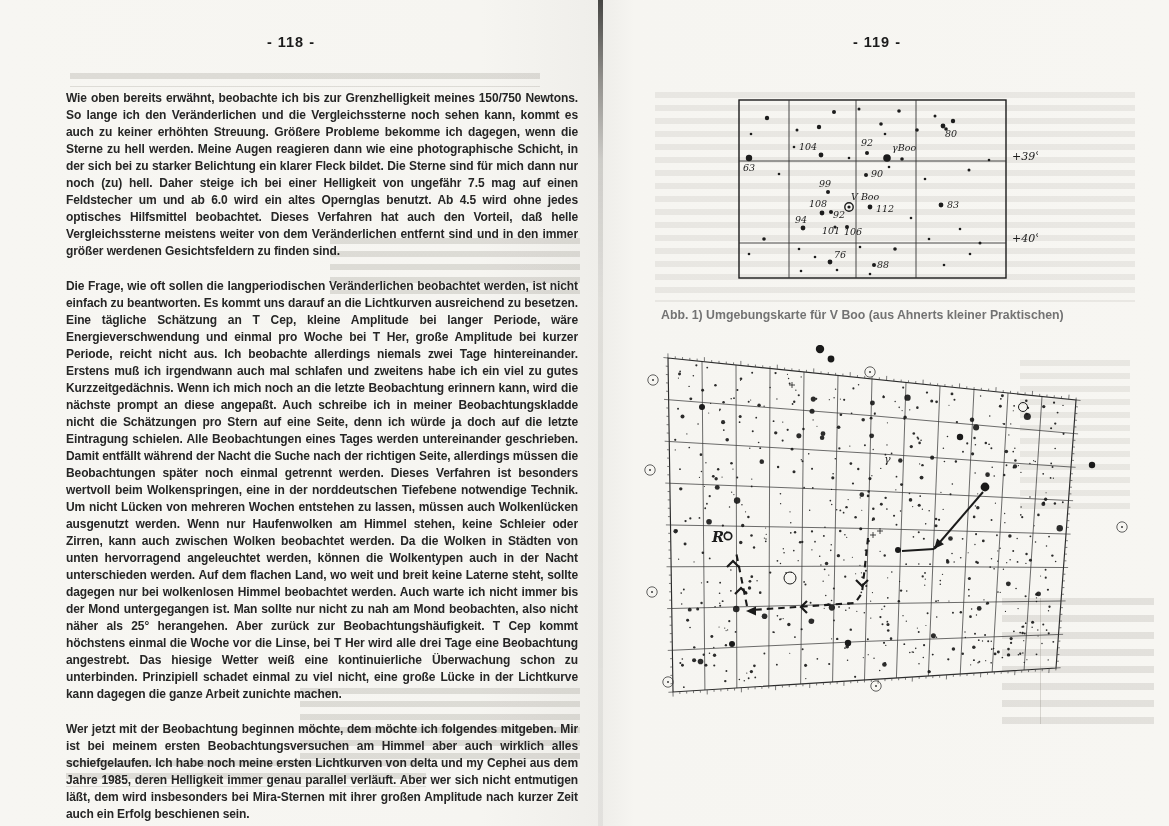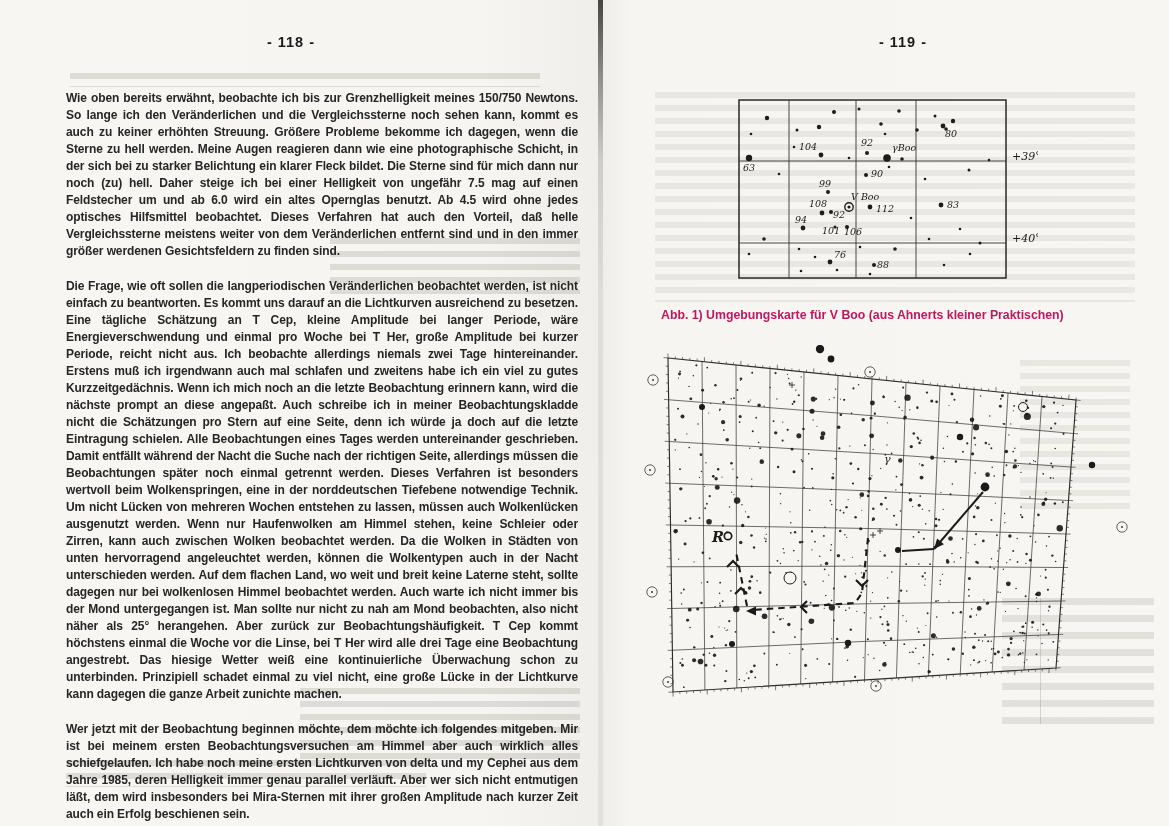--- a/index.html
+++ b/index.html
@@ -42,21 +42,21 @@
     background:
       linear-gradient(90deg,rgba(122,117,107,0) 0 38px,rgba(122,117,107,.25) 38px 39px,rgba(122,117,107,0) 39px 100%),
       repeating-linear-gradient(180deg,
       rgba(122,117,107,.16) 0px,rgba(122,117,107,.16) 7px,
       rgba(122,117,107,0) 7px,rgba(122,117,107,0) 17px);
   }
   .fig{position:absolute;z-index:4;}
   #fig1{left:738px;top:98px;}
   #fig2{left:640px;top:345px;}
   .caption{
-    position:absolute;z-index:4;font-weight:bold;font-size:12.3px;color:#be185d;
+    position:absolute;z-index:4;font-weight:bold;font-size:12.3px;color:#737373;
     white-space:pre-wrap;
   }
   .cap1{left:661px;top:308px;width:460px;}
   .cap2{left:661px;top:737px;width:480px;}
 </style>
 </head>
 <body>
 
 <div class="scan">
 
@@ -75,21 +75,21 @@
       <div class="signature">Technik Dahm</div>
     </div>
   </div>
 
   <div class="page page-right">
 
     <div class="gh" style="left:55px;top:92px;width:480px;height:210px;opacity:.55;"></div>
     <div class="gh" style="left:420px;top:360px;width:110px;height:150px;opacity:.6;"></div>
     <div class="gh gh-table" style="left:402px;top:598px;width:152px;height:126px;"></div>
 
-    <div class="pageno pageno-right" style="left:227px;text-align:right;">- 119 -</div>
+    <div class="pageno pageno-right" style="left:227px;">- 119 -</div>
   </div>
 
   <svg id="fig1" class="fig" width="300" height="186" viewBox="0 0 300 186">
       <rect x="1" y="2" width="267" height="178" fill="none" stroke="#1c1c1c" stroke-width="1.4"></rect>
       <line x1="51" y1="2" x2="51" y2="180" stroke="#333" stroke-width="0.9"></line>
       <line x1="118" y1="2" x2="118" y2="180" stroke="#333" stroke-width="0.9"></line>
       <line x1="178" y1="2" x2="178" y2="180" stroke="#333" stroke-width="0.9"></line>
       <line x1="1" y1="63" x2="268" y2="63" stroke="#333" stroke-width="0.9"></line>
       <line x1="1" y1="145" x2="268" y2="145" stroke="#333" stroke-width="0.9"></line>
       <text x="274" y="62" font-size="11" font-style="italic" font-family="&quot;DejaVu Serif&quot;,serif" fill="#1c1c1c">+39°</text>

